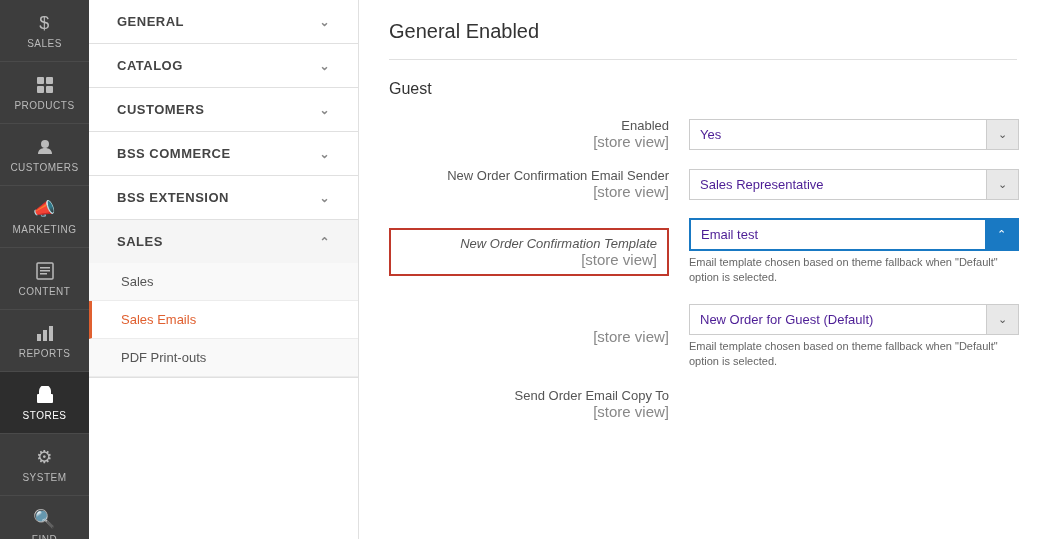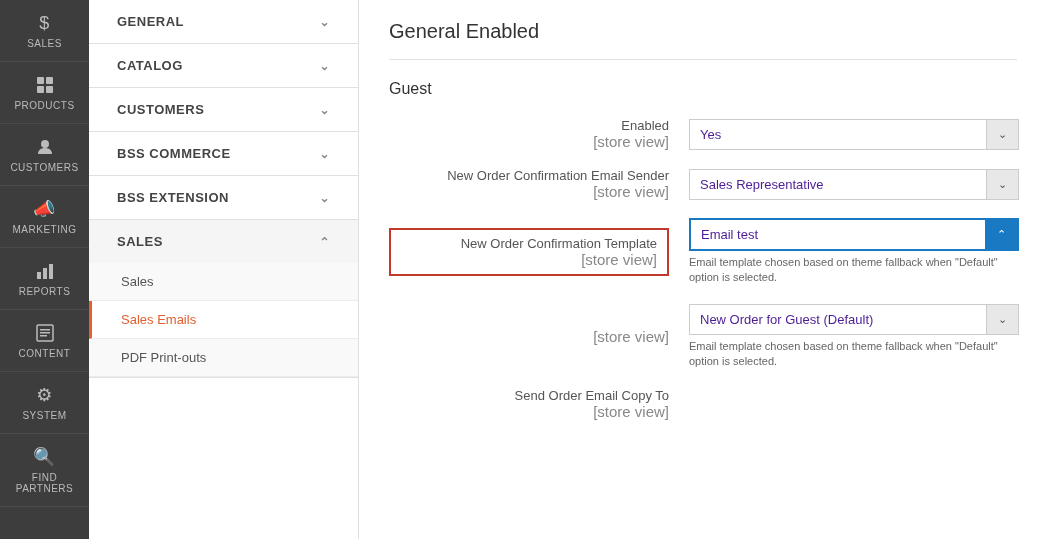--- a/index.html
+++ b/index.html
@@ -193,20 +193,21 @@
       font-size: 13px;
       color: #333;
       flex: 1;
       background: transparent;
     }
 
     .form-label-highlighted {
       font-size: 13px;
       color: #555;
       display: block;
+      font-style: italic;
     }
   </style>
 </head>
 <body>
 
 <div class="sidebar-icons">
   <div class="sidebar-icon-item">
     <div class="icon-shape">$</div>
     <span>SALES</span>
   </div>
@@ -230,39 +231,49 @@
     </div>
     <span>CUSTOMERS</span>
   </div>
   <div class="sidebar-icon-item">
     <div class="icon-shape">📣</div>
     <span>MARKETING</span>
   </div>
   <div class="sidebar-icon-item">
     <div class="icon-shape">
       <svg width="18" height="18" viewBox="0 0 18 18" fill="#bbb">
-          <rect x="1" y="10" width="4" height="7"></rect>
-          <rect x="7" y="6" width="4" height="11"></rect>
-          <rect x="13" y="2" width="4" height="15"></rect>
-        </svg>
-    </div>
-    <span>REPORTS</span>
-  </div>
-  <div class="sidebar-icon-item">
-    <div class="icon-shape">
-      <svg width="18" height="18" viewBox="0 0 18 18" fill="#bbb">
           <rect x="1" y="1" width="16" height="16" rx="1" fill="none" stroke="#bbb" stroke-width="1.5"></rect>
           <rect x="4" y="5" width="10" height="1.5"></rect>
           <rect x="4" y="8" width="10" height="1.5"></rect>
           <rect x="4" y="11" width="7" height="1.5"></rect>
         </svg>
     </div>
     <span>CONTENT</span>
   </div>
   <div class="sidebar-icon-item">
+    <div class="icon-shape">
+      <svg width="18" height="18" viewBox="0 0 18 18" fill="#bbb">
+          <rect x="1" y="10" width="4" height="7"></rect>
+          <rect x="7" y="6" width="4" height="11"></rect>
+          <rect x="13" y="2" width="4" height="15"></rect>
+        </svg>
+    </div>
+    <span>REPORTS</span>
+  </div>
+  <div class="sidebar-icon-item active">
+    <div class="icon-shape">
+      <svg width="18" height="18" viewBox="0 0 18 18" fill="#fff">
+          <rect x="1" y="8" width="16" height="9" rx="1"></rect>
+          <path d="M3 8V5a6 6 0 0112 0v3"></path>
+          <rect x="7" y="11" width="4" height="6"></rect>
+        </svg>
+    </div>
+    <span>STORES</span>
+  </div>
+  <div class="sidebar-icon-item">
     <div class="icon-shape">⚙</div>
     <span>SYSTEM</span>
   </div>
   <div class="sidebar-icon-item">
     <div class="icon-shape">🔍</div>
     <span>FIND PARTNERS</span>
   </div>
 </div>
 
 <div class="nav-panel">

